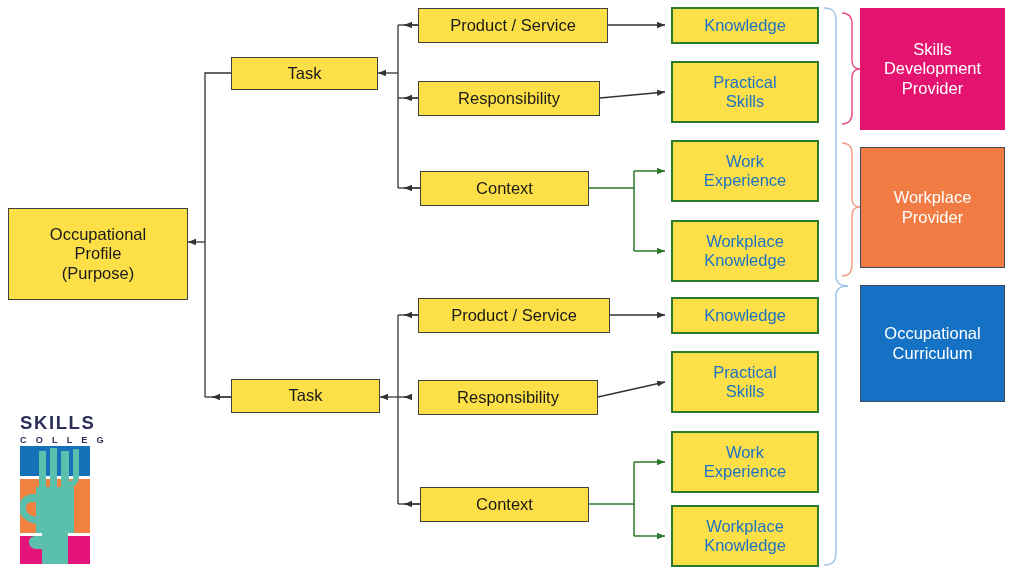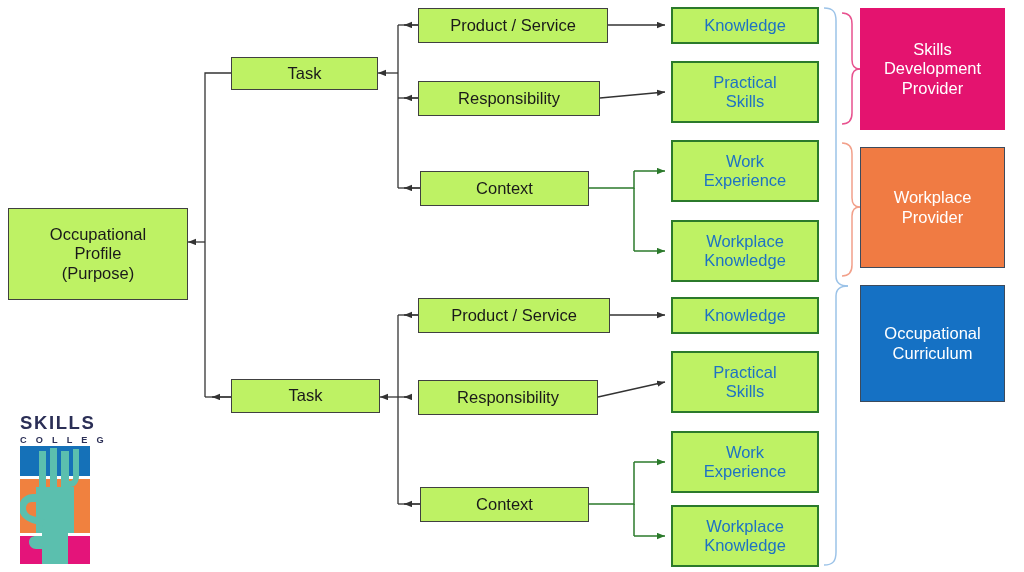--- a/index.html
+++ b/index.html
@@ -22,21 +22,21 @@
     pointer-events:none;
   }
   .node{
     position:absolute;
     box-sizing:border-box;
     display:flex;
     align-items:center;
     justify-content:center;
     text-align:center;
     line-height:1.16;
-    background:#bef264;
+    background:#fde047;
   }
   
   .n-plain{
     border:1.4px solid #404040;
     color:#1a1a1a;
     font-size:16.5px;
   }
   .n-profile{ font-size:16.5px; }
   
   .n-green{

